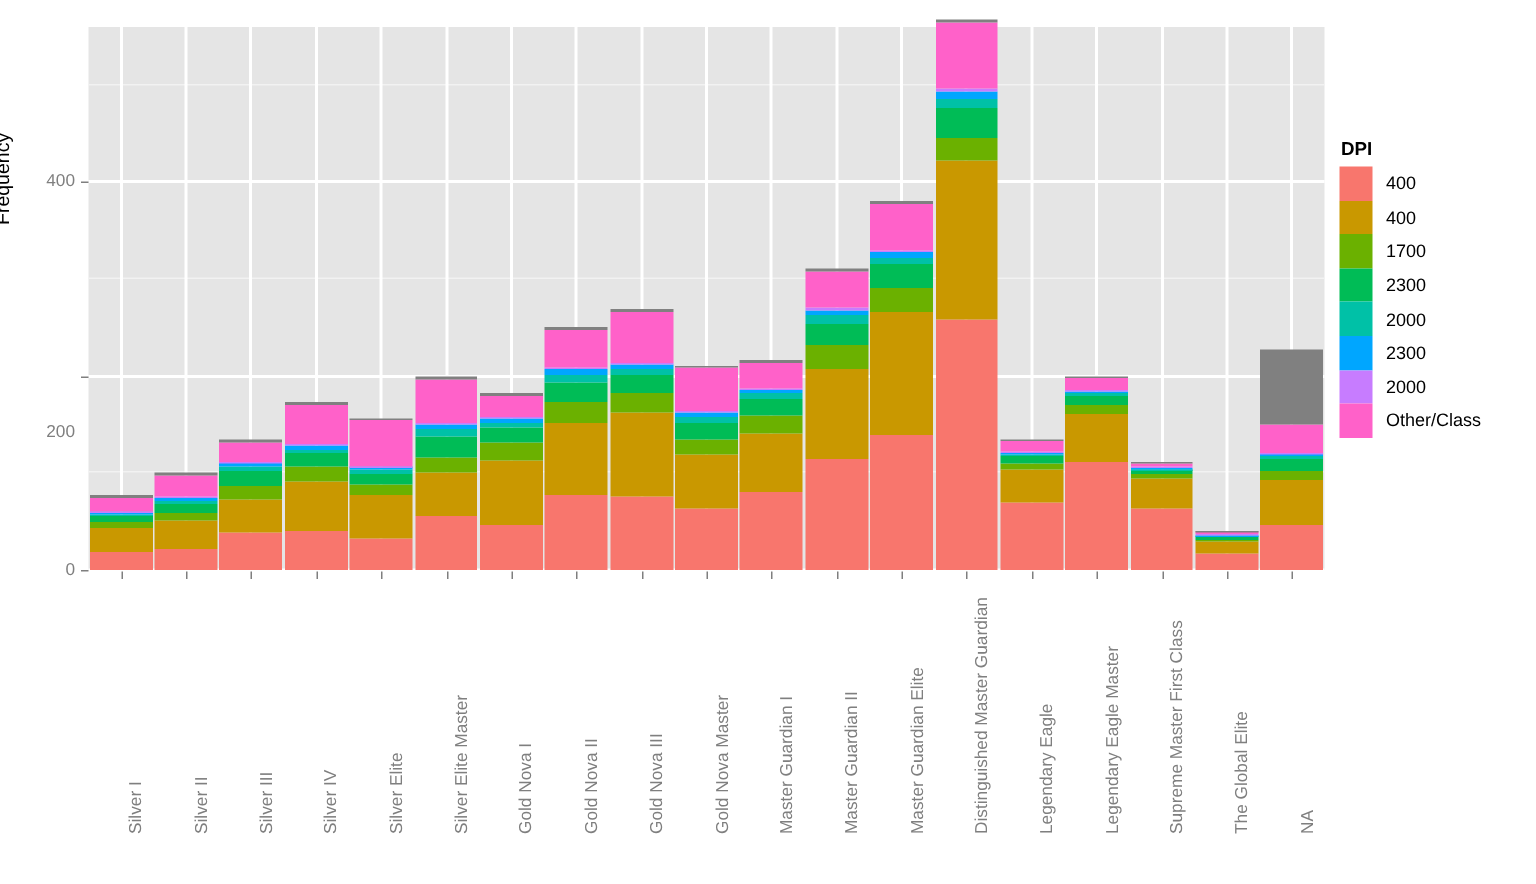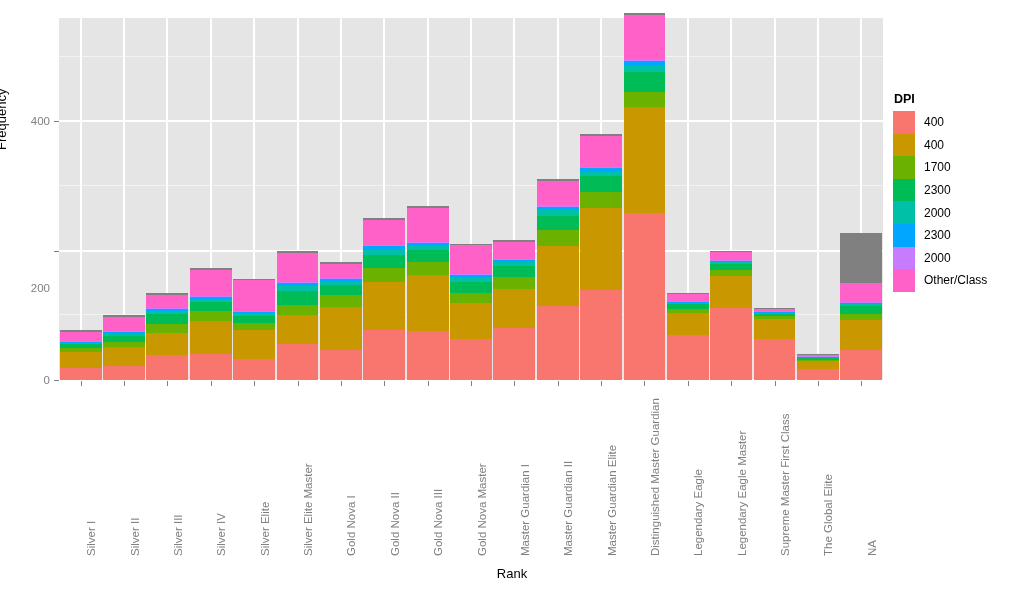--- a/index.html
+++ b/index.html
@@ -375,21 +375,20 @@
       <div class="xtick-label" style="left: 692.342px; top: 556px;">Legendary Eagle</div>
       <div class="xtick-mark" style="left: 731.211px; top: 381px;"></div>
       <div class="xtick-label" style="left: 735.711px; top: 556px;">Legendary Eagle Master</div>
       <div class="xtick-mark" style="left: 774.579px; top: 381px;"></div>
       <div class="xtick-label" style="left: 779.079px; top: 556px;">Supreme Master First Class</div>
       <div class="xtick-mark" style="left: 817.947px; top: 381px;"></div>
       <div class="xtick-label" style="left: 822.447px; top: 556px;">The Global Elite</div>
       <div class="xtick-mark" style="left: 861.316px; top: 381px;"></div>
       <div class="xtick-label" style="left: 865.816px; top: 556px;">NA</div>
     </div>
-  <div class="xlab" style="top:566px;">Rank</div>
 
   <div class="legend">
     <div class="legend-title">DPI</div>
     <div id="legend-rows">
         <div class="legend-row">
           <div class="legend-key" style="background: rgb(248, 118, 109);"></div>
           <div class="legend-text">400</div>
         </div>
         <div class="legend-row">
           <div class="legend-key" style="background: rgb(201, 152, 0);"></div>

